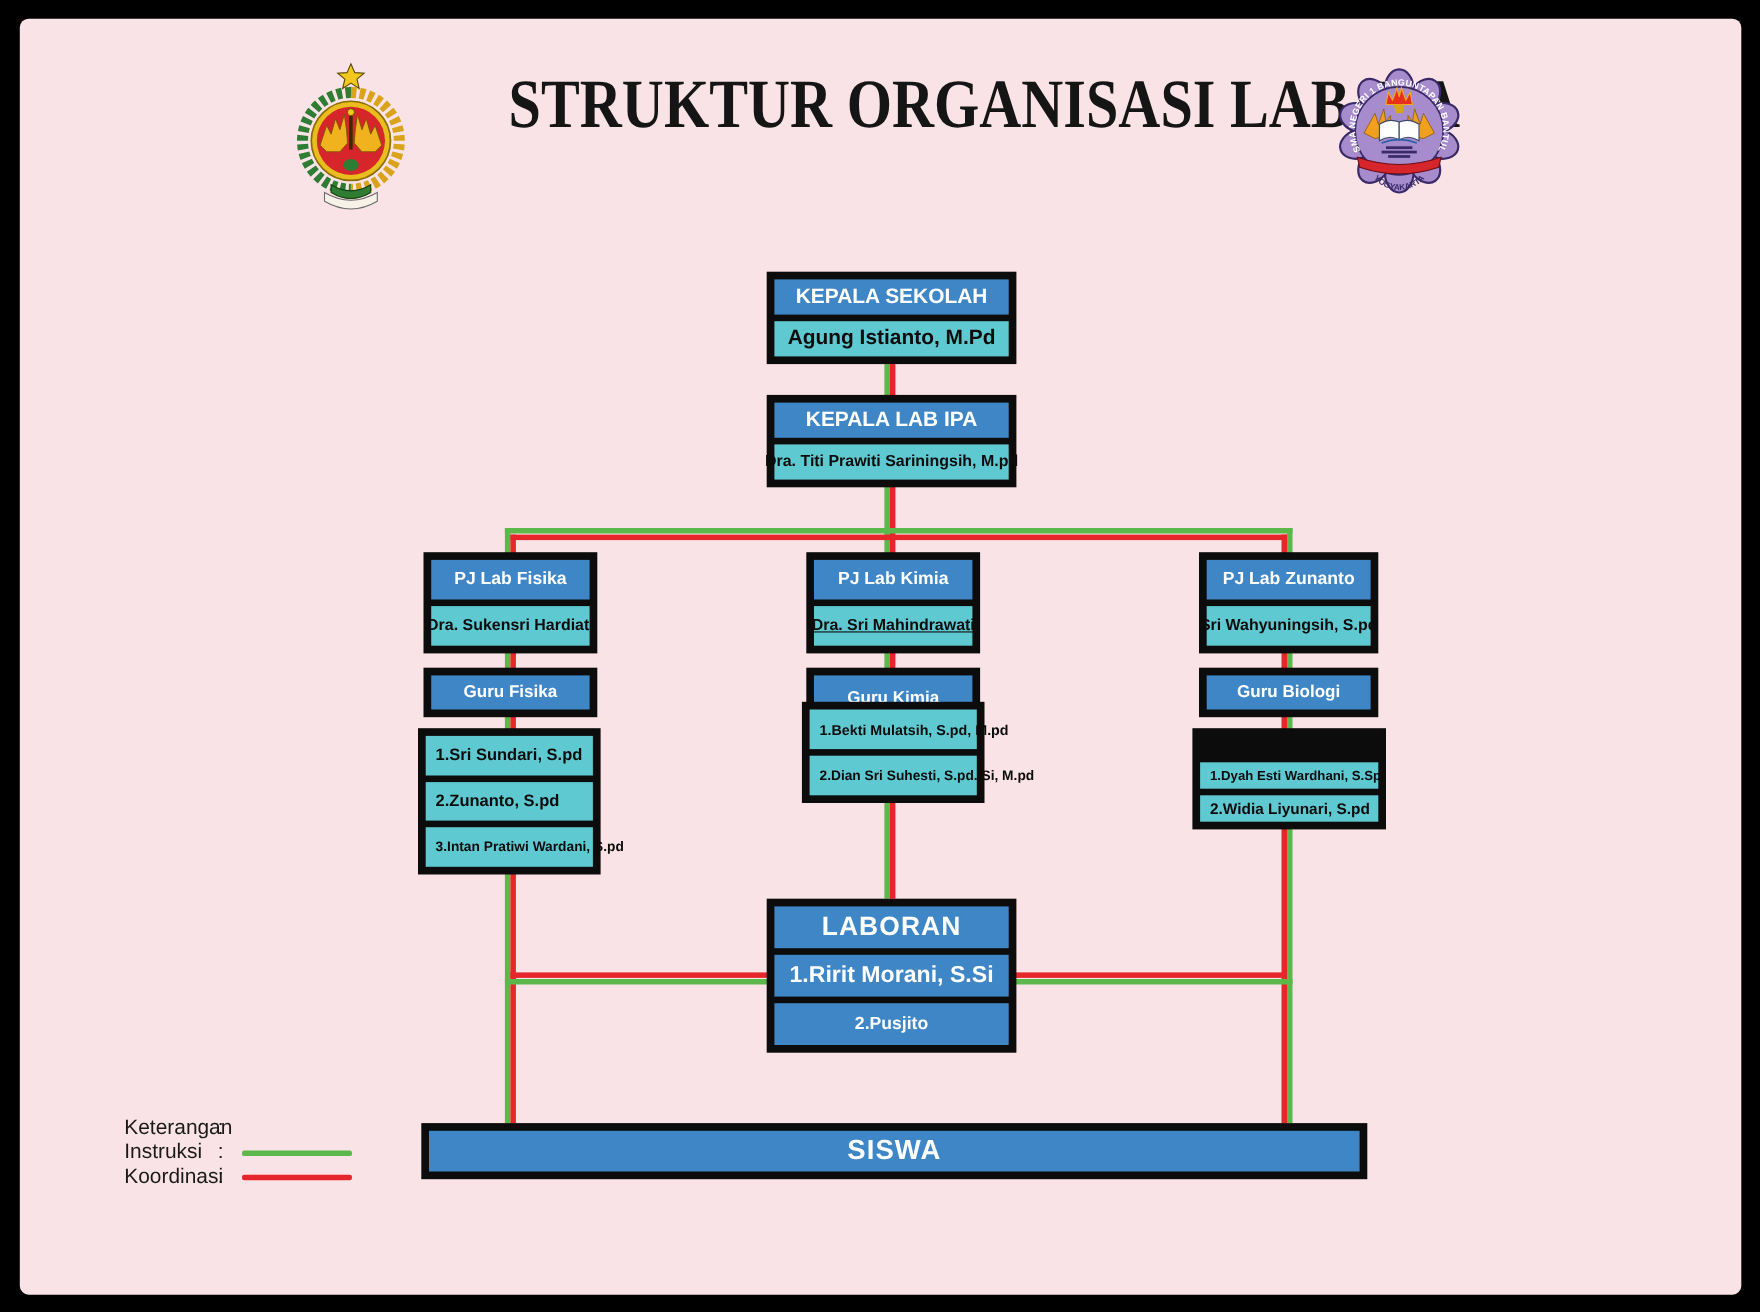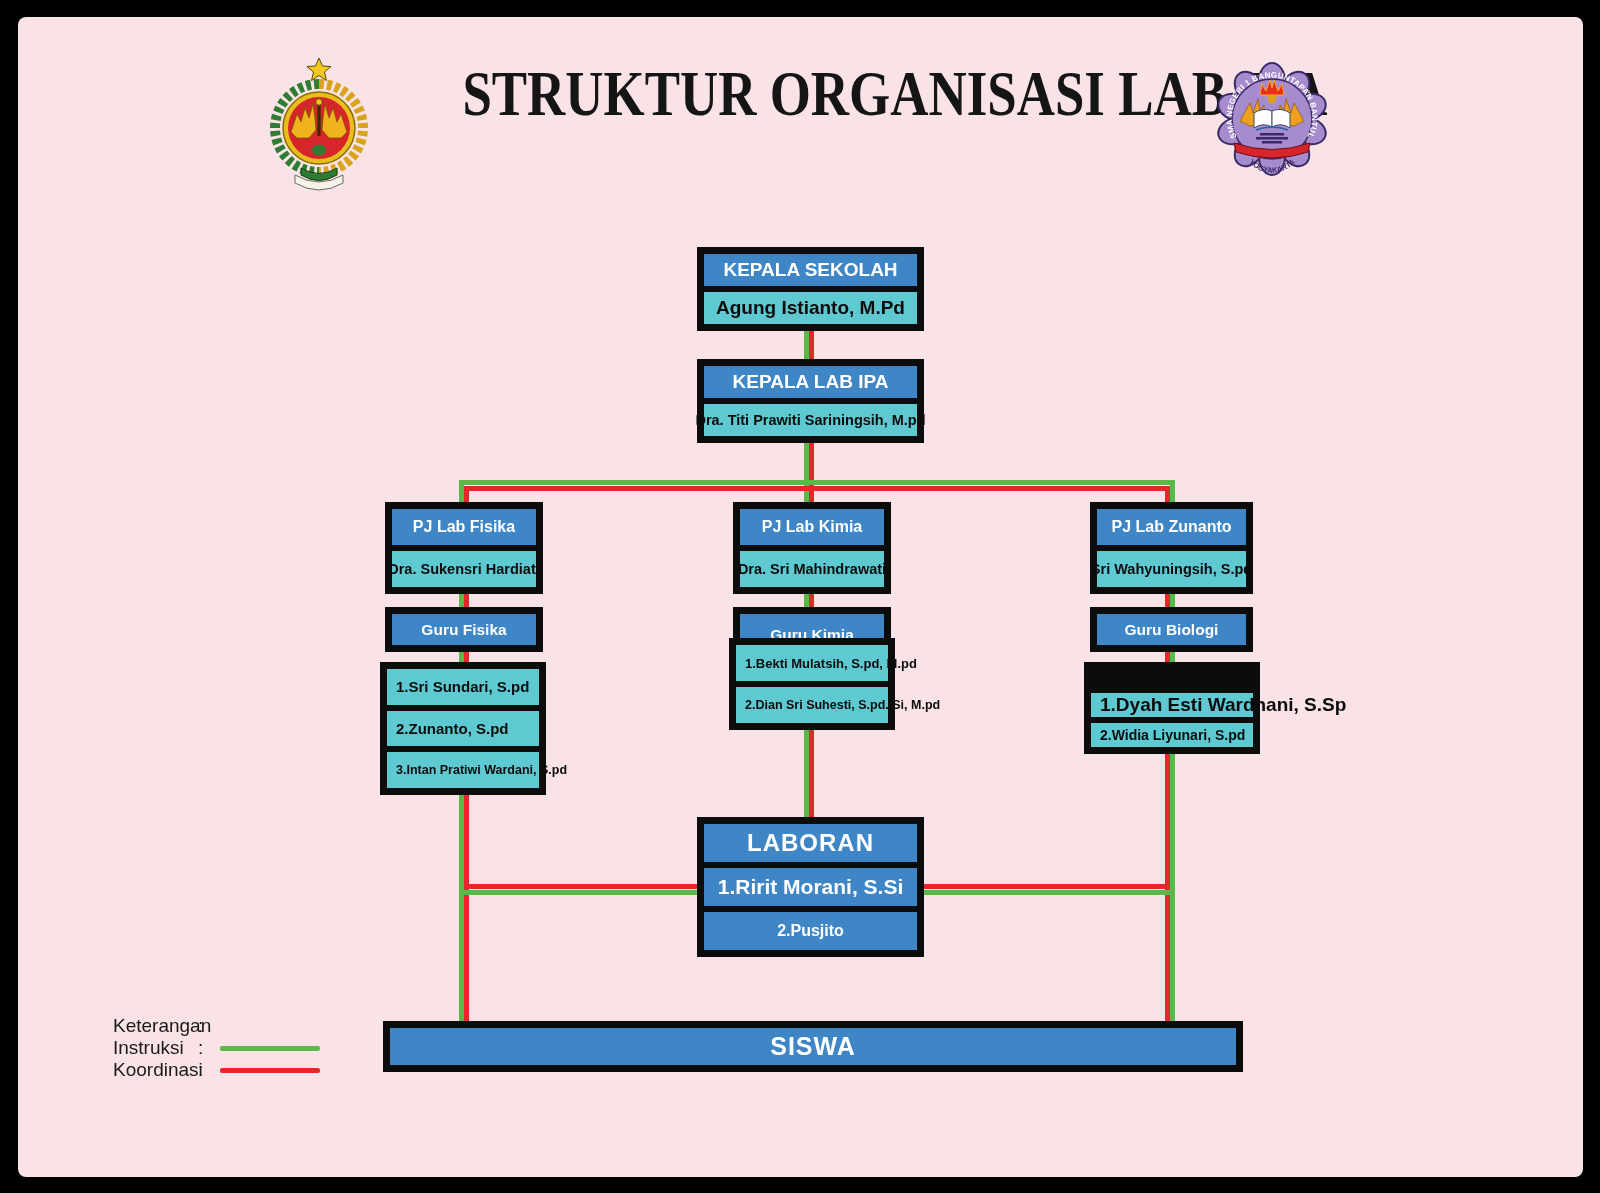--- a/index.html
+++ b/index.html
@@ -152,21 +152,21 @@
   </div>
 
   <div class="obox" style="left:362px;top:645px;width:166px;height:133px;">
     <div class="orow val start" style="font-size:15px;">1.Sri Sundari, S.pd</div>
     <div class="orow val start" style="font-size:15px;">2.Zunanto, S.pd</div>
     <div class="orow val start" style="font-size:12.5px;">3.Intan Pratiwi Wardani, S.pd</div>
   </div>
 
   <div class="obox" style="left:715px;top:485px;width:158px;height:92px;">
     <div class="orow hdr" style="font-size:16px;">PJ Lab Kimia</div>
-    <div class="orow val" style="font-size:14.5px;">Dra. Sri Mahindrawati</div>
+    <div class="orow val" style="font-size:14.5px;text-decoration:underline;">Dra. Sri Mahindrawati</div>
   </div>
 
   <div class="obox" style="left:715px;top:590px;width:158px;height:56px;">
     <div class="orow hdr" style="font-size:15.5px;">Guru Kimia</div>
   </div>
 
   <div class="obox" style="left:711px;top:621px;width:166px;height:92px;">
     <div class="orow val start" style="font-size:13px;">1.Bekti Mulatsih, S.pd, M.pd</div>
     <div class="orow val start" style="font-size:12.5px;">2.Dian Sri Suhesti, S.pd. Si, M.pd</div>
   </div>
@@ -174,21 +174,21 @@
   <div class="obox" style="left:1072px;top:485px;width:163px;height:92px;">
     <div class="orow hdr" style="font-size:16px;">PJ Lab Zunanto</div>
     <div class="orow val" style="font-size:14.5px;">Sri Wahyuningsih, S.pd</div>
   </div>
 
   <div class="obox" style="left:1072px;top:590px;width:163px;height:45px;">
     <div class="orow hdr" style="font-size:15.5px;">Guru Biologi</div>
   </div>
 
   <div class="obox" style="left:1066px;top:645px;width:176px;height:92px;">
-    <div class="orow val start" style="font-size:19px;margin-top:24px;">1.Dyah Esti Wardhani, S.Sp</div>
+    <div class="orow val start" style="font-size:12px;margin-top:24px;">1.Dyah Esti Wardhani, S.Sp</div>
     <div class="orow val start" style="font-size:14px;">2.Widia Liyunari, S.pd</div>
   </div>
 
   <div class="obox" style="left:679px;top:800px;width:227px;height:140px;">
     <div class="orow hdr" style="font-size:24px;letter-spacing:1px;">LABORAN</div>
     <div class="orow hdr" style="font-size:21px;">1.Ririt Morani, S.Si</div>
     <div class="orow hdr" style="font-size:16px;">2.Pusjito</div>
   </div>
 
   <div class="obox" style="left:365px;top:1004px;width:860px;height:51px;">

